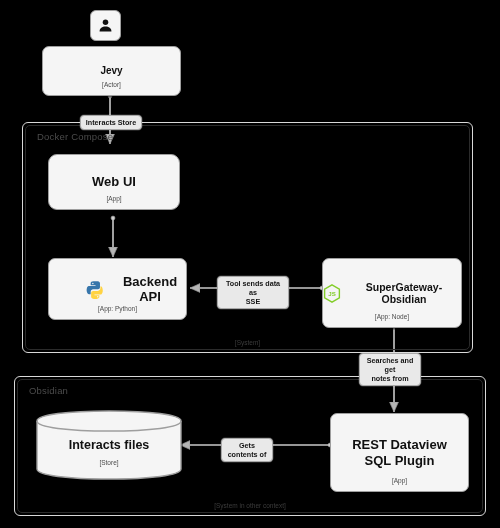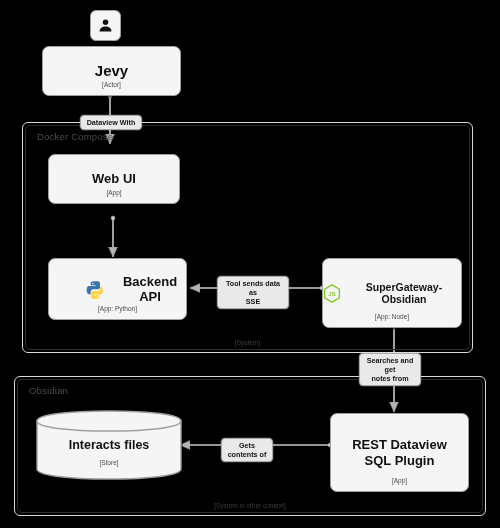--- a/index.html
+++ b/index.html
@@ -41,21 +41,21 @@
     border:1px solid #9e9e9e;
     border-radius:7px;
     box-shadow:1.5px 1.5px 0 rgba(0,0,0,.55);
     display:flex;flex-direction:column;align-items:center;justify-content:center;
   }
   .node-row{
     display:flex;align-items:center;justify-content:center;gap:9px;
     width:100%;
   }
   .node-name{
-    font-size:15px;font-weight:700;color:#111;text-align:center;line-height:1.18;
+    font-size:10px;font-weight:700;color:#111;text-align:center;line-height:1.18;
   }
   .node-name.lg{font-size:13px;}
   .node-type{
     position:absolute;left:0;right:0;bottom:7px;
     text-align:center;font-size:6.5px;color:#4a4a4a;
   }
 
   
   .cyl{
     position:absolute;box-sizing:border-box;
@@ -148,21 +148,21 @@
     </svg>
   </div>
 
   <div class="node" style="left:42px;top:46px;width:139px;height:50px;">
     <div class="node-row">
       <span class="node-name">Jevy</span>
     </div>
     <div class="node-type">[Actor]</div>
   </div>
 
-  <div class="node" style="left:48px;top:154px;width:132px;height:50px;">
+  <div class="node" style="left:48px;top:154px;width:132px;height:56px;border-radius:9px;">
     <div class="node-row">
       <span class="node-name lg">Web UI</span>
     </div>
     <div class="node-type">[App]</div>
   </div>
 
   <div class="node" style="left:48px;top:258px;width:139px;height:62px;padding-left:37px;">
     <div class="node-row">
       <svg class="icon-py" width="19" height="19" viewBox="0 0 64 64">
         <path d="M31.9 4c-4.6 0-8.5.4-11.4 1.1-3.6.9-4.8 2.7-4.8 6.2v6.8h16.4v2.1H11.6c-4 0-7.4 2.2-8.5 6.7-1.2 5.2-1.3 8.5 0 13.9 1 4.1 3.2 6.9 7.2 6.9h5.4v-8.3c0-4.4 3.9-8.3 8.6-8.3h15.9c3.8 0 6.9-3.1 6.9-6.8V11.3c0-3.7-3.1-6.5-6.8-7.1C37.9 4.1 34.4 4 31.9 4zm-8.8 4.9c1.4 0 2.5 1.2 2.5 2.6s-1.1 2.5-2.5 2.5c-1.4 0-2.5-1.1-2.5-2.5s1.1-2.6 2.5-2.6z" fill="#3776ab"></path>
@@ -193,21 +193,21 @@
     <div class="cyl-type">[Store]</div>
   </div>
 
   <div class="node" style="left:330px;top:413px;width:139px;height:79px;">
     <div class="node-row">
       <span class="node-name lg" style="max-width:122px;">REST Dataview SQL Plugin</span>
     </div>
     <div class="node-type">[App]</div>
   </div>
 
-  <div class="edge-label" style="left:80px;top:115px;width:62px;">Dataview With</div>
+  <div class="edge-label" style="left:80px;top:115px;width:62px;">Interacts Store</div>
 
 
   <div class="edge-label" style="left:217px;top:276px;width:72px;">Tool sends data as
 SSE</div>
 
   <div class="edge-label" style="left:359px;top:353px;width:62px;">Searches and get
 notes from</div>
 
   <div class="edge-label" style="left:221px;top:438px;width:52px;">Gets contents of</div>
 

